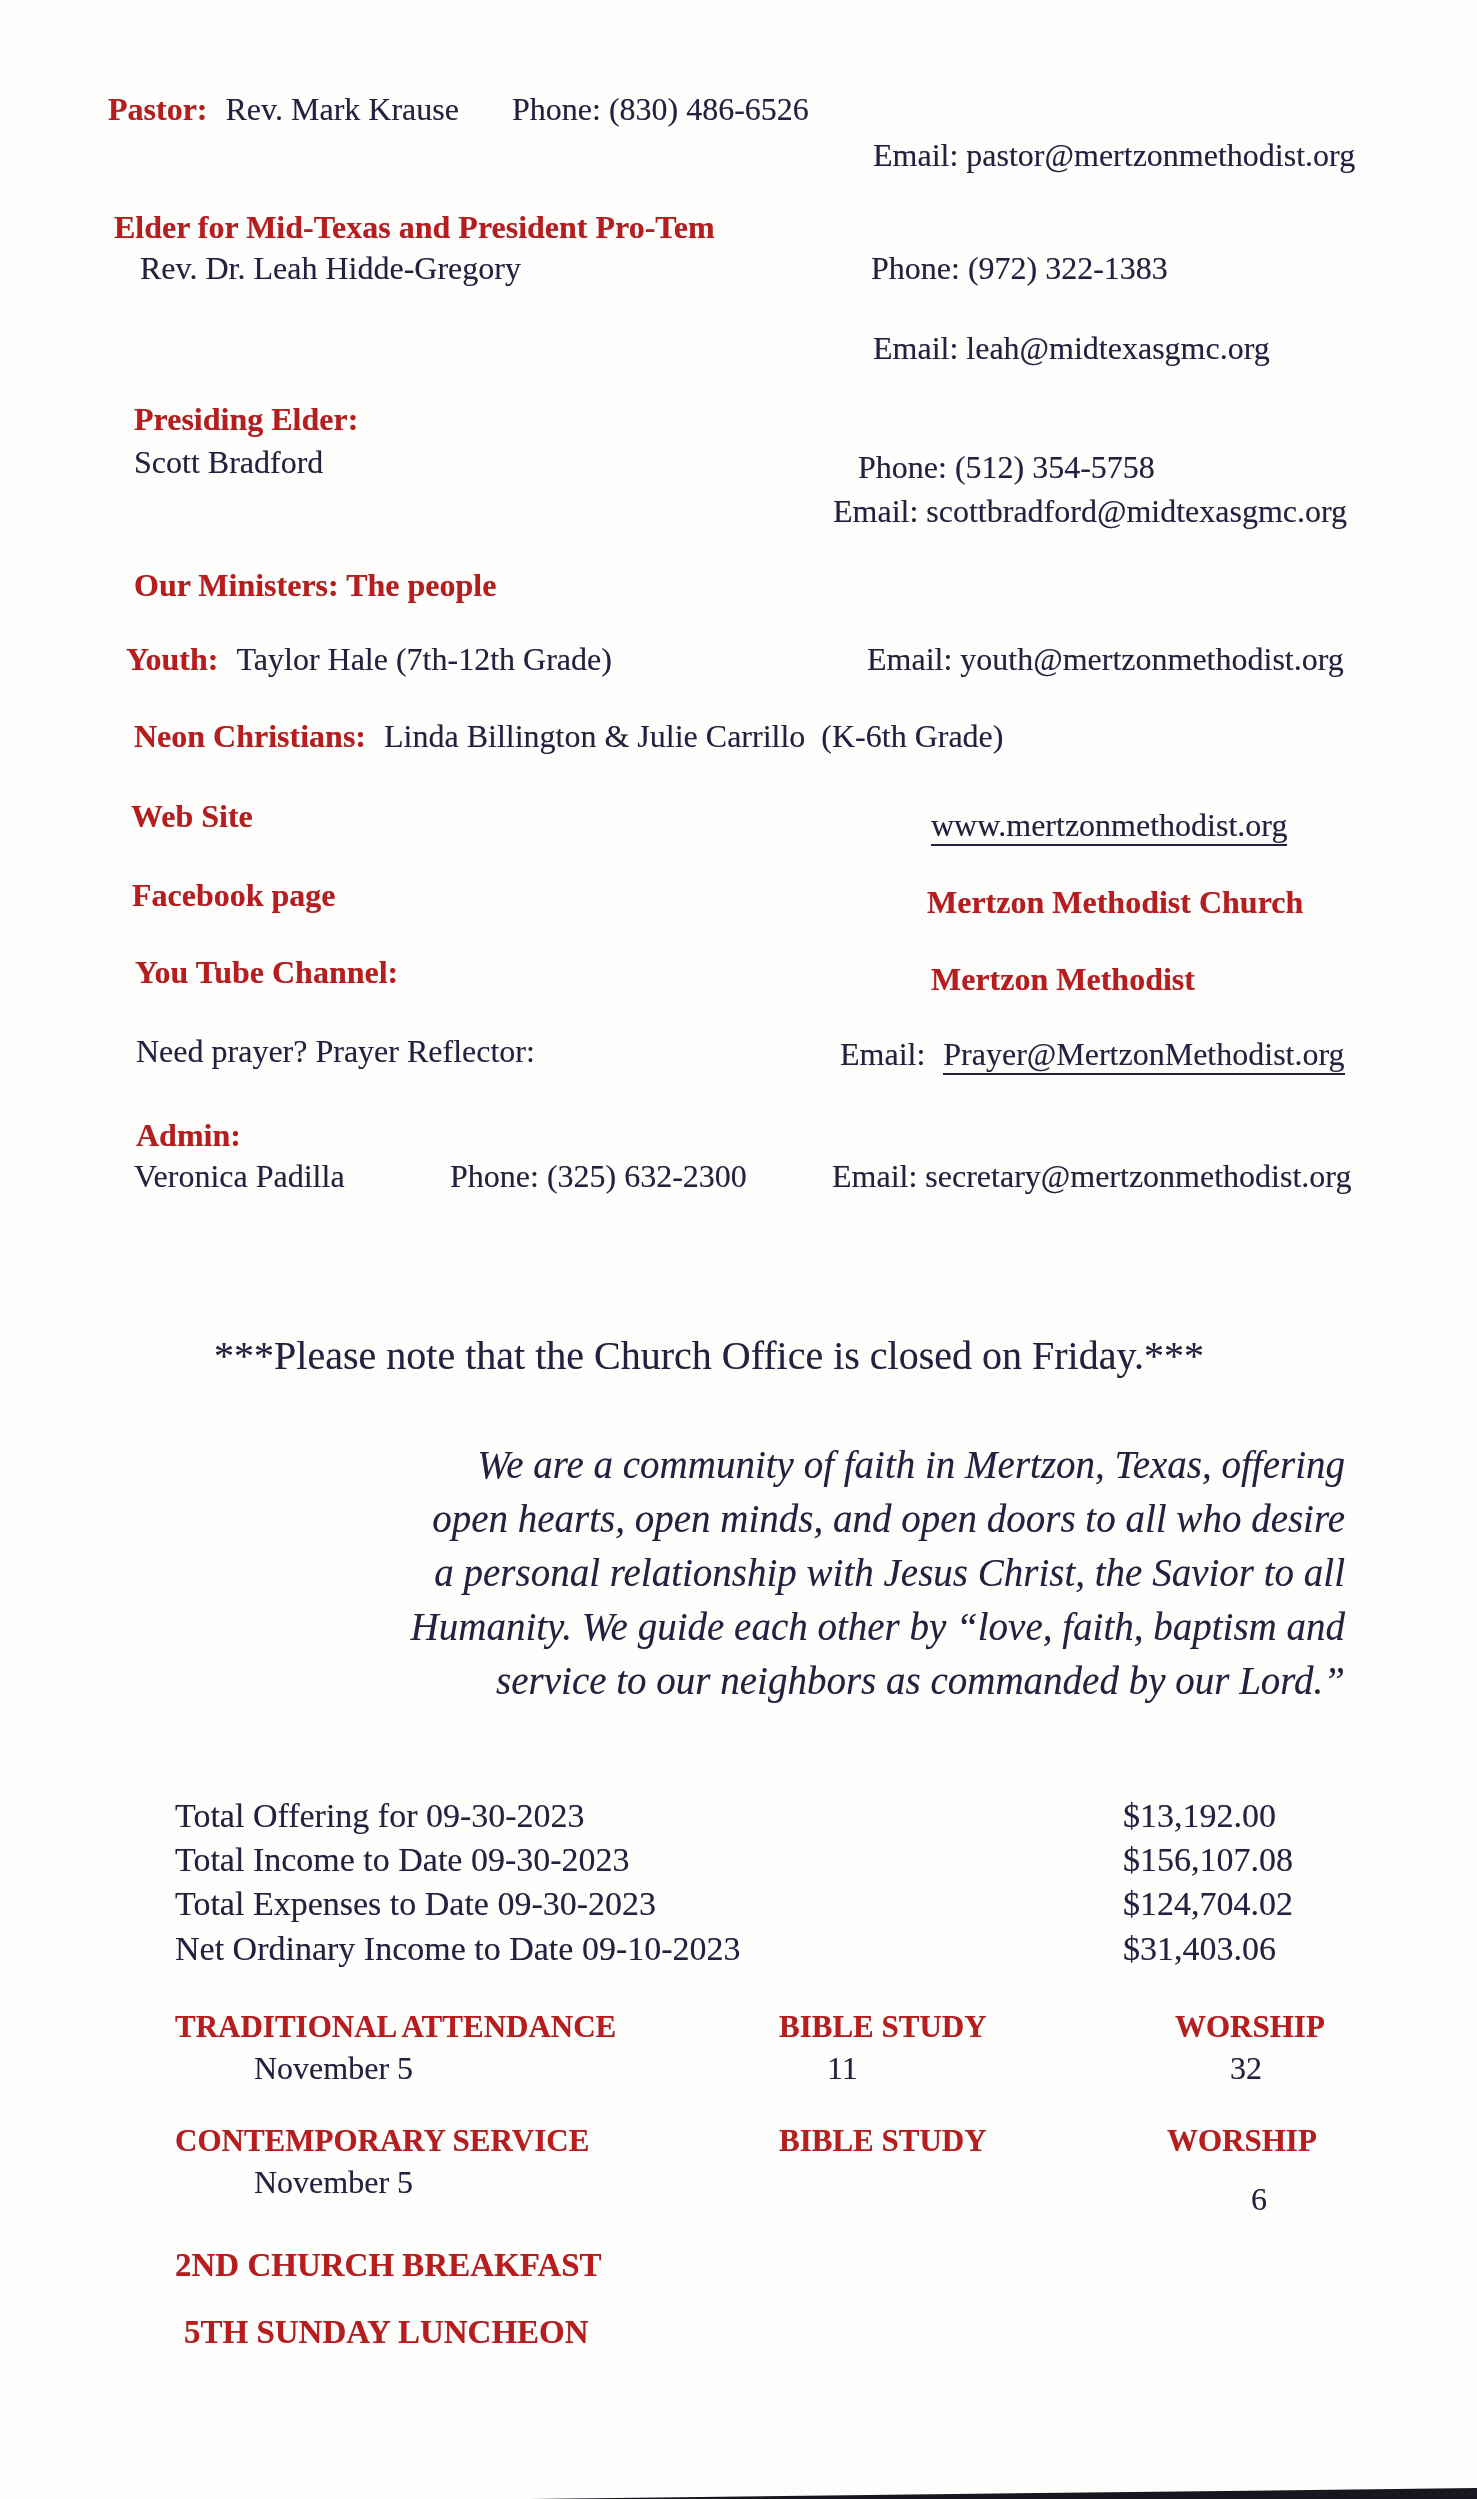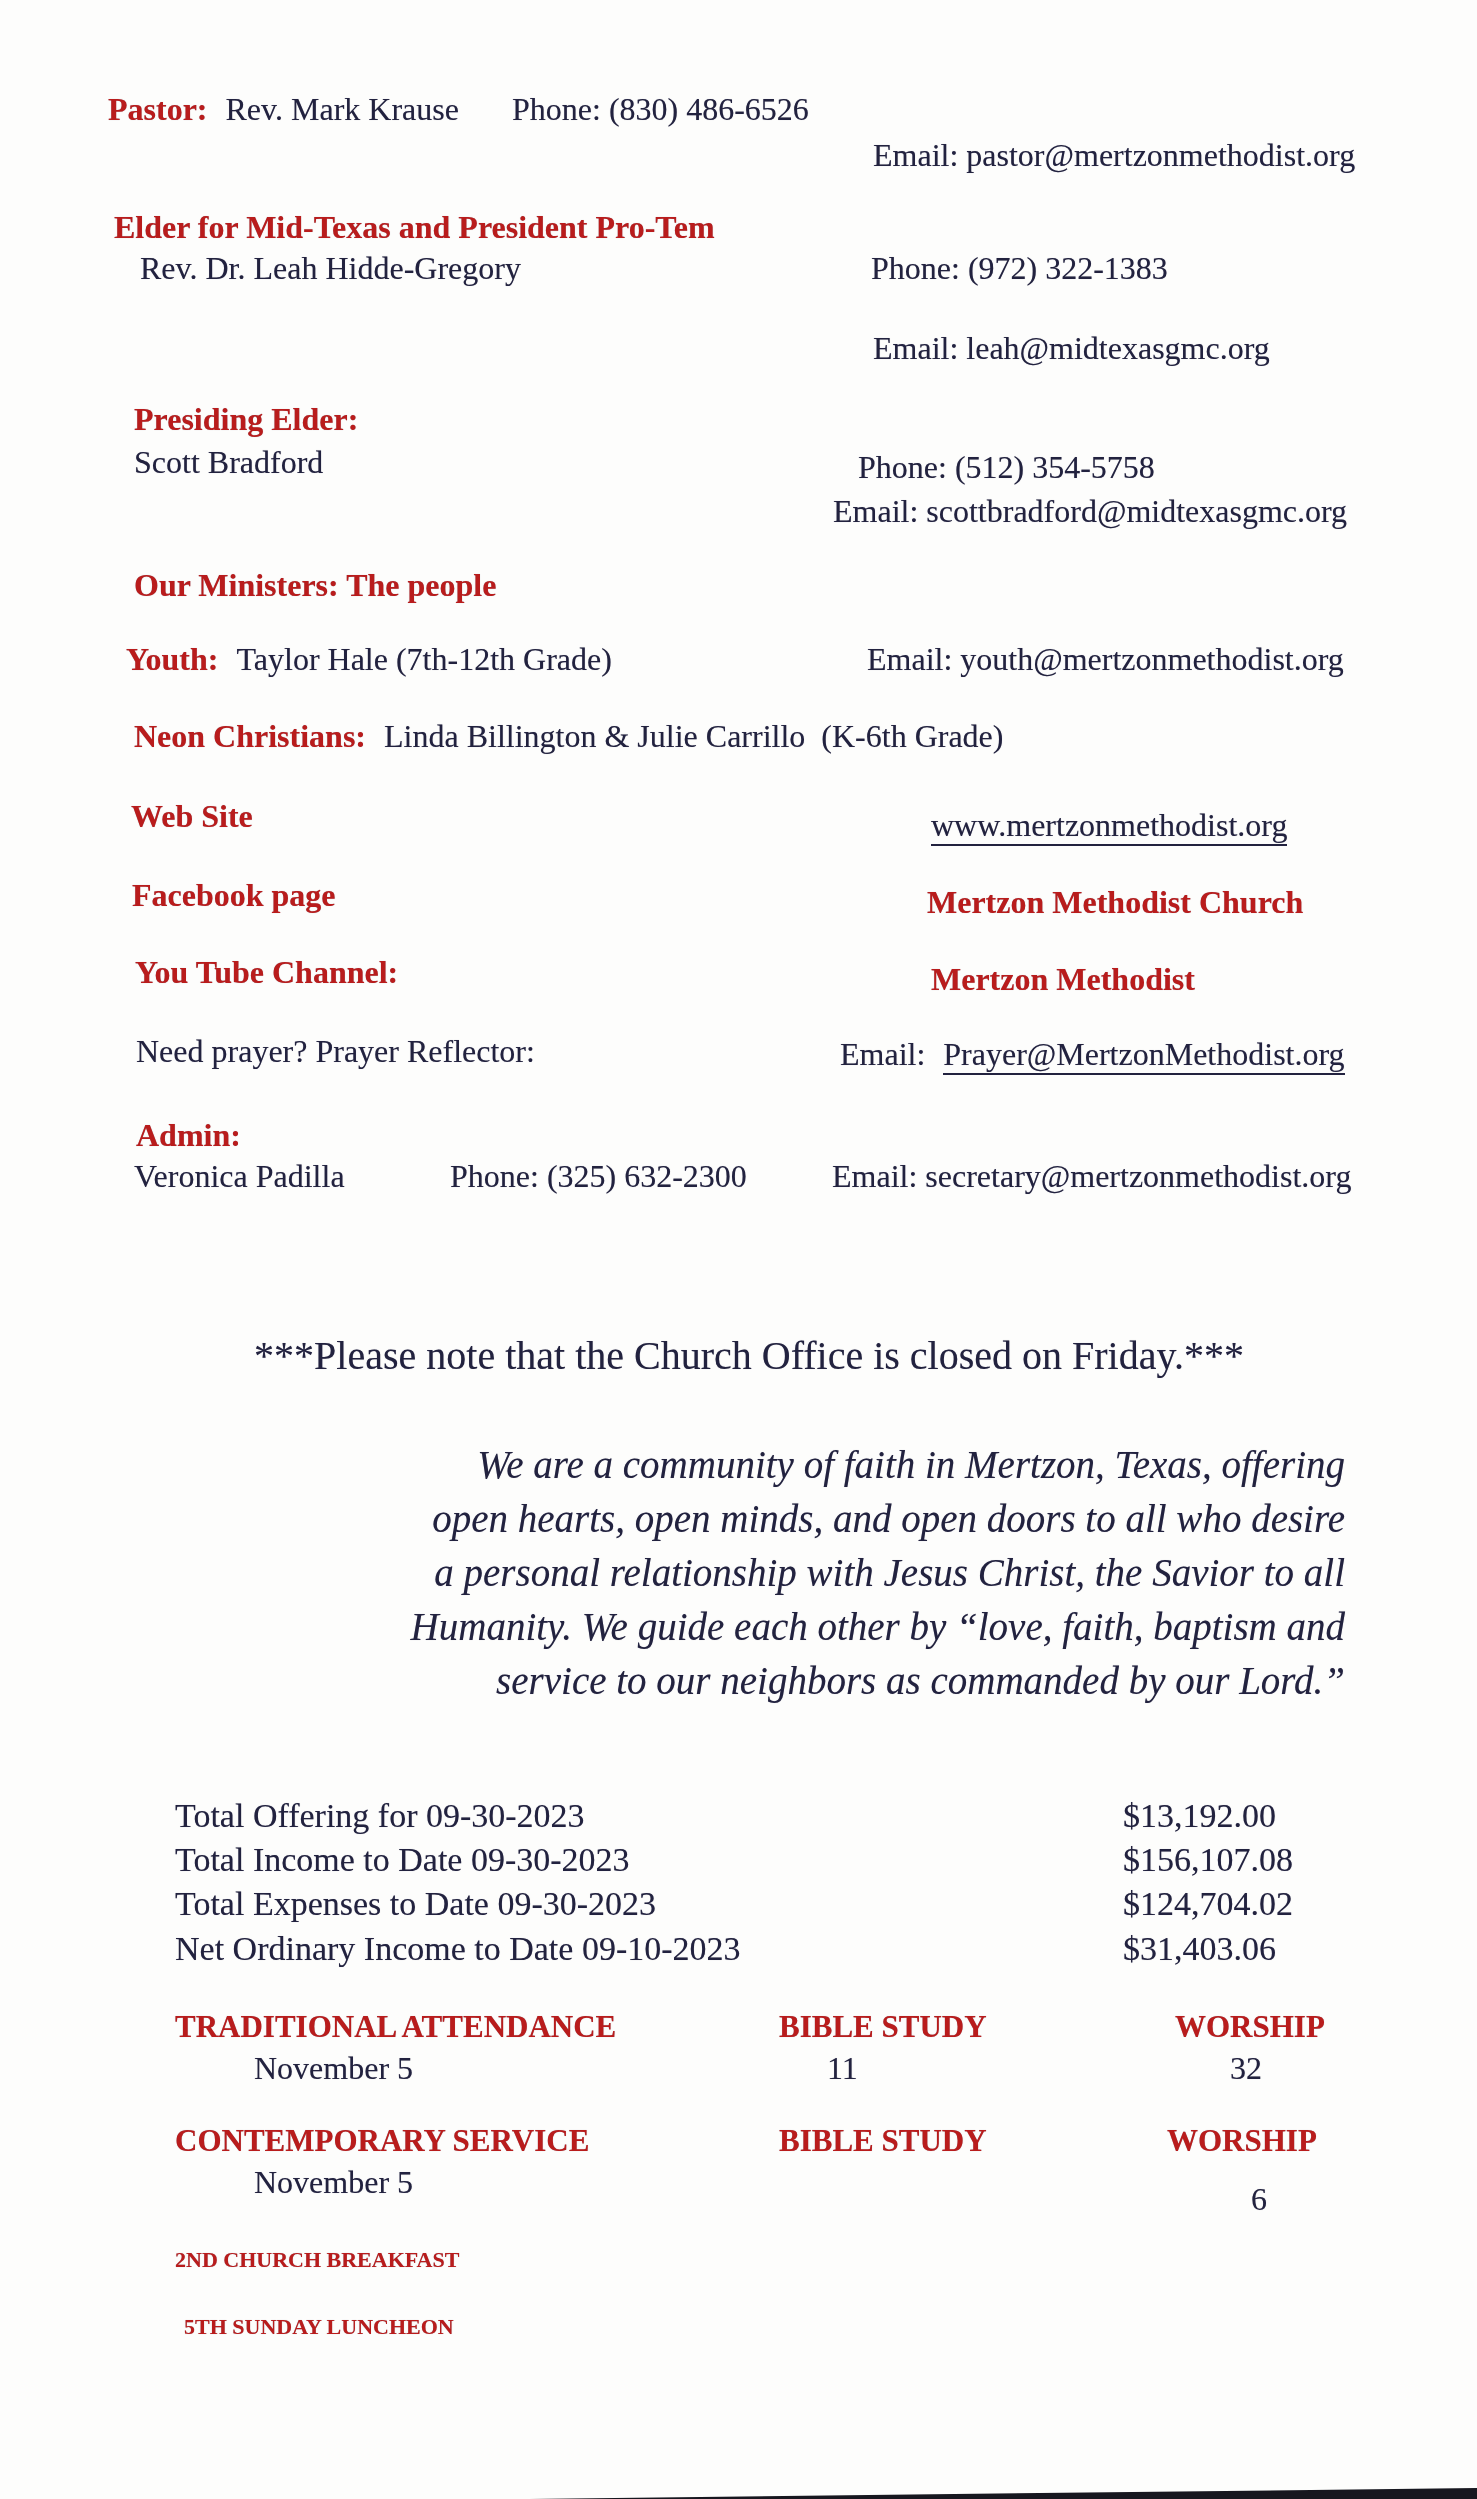--- a/index.html
+++ b/index.html
@@ -37,21 +37,21 @@
   #facebook-value{left:927px;top:884px}
   #youtube-label{left:135px;top:954px}
   #youtube-value{left:931px;top:961px}
   #prayer-label{left:136px;top:1033px}
   #prayer-email-line{left:840px;top:1036px}
   #admin-label{left:136px;top:1117px}
   #admin-name{left:134px;top:1158px}
   #admin-phone{left:450px;top:1158px}
   #admin-email{left:832px;top:1158px}
 
-  #notice{left:0;top:1333px;width:1418px;text-align:center;font-size:40px;padding-left:40px;}
+  #notice{left:0;top:1333px;width:1418px;text-align:center;font-size:40px;}
   #mission{left:131px;top:1438px;width:1214px;text-align:right;
            font-size:39px;font-style:italic;line-height:54px;white-space:normal;}
   #mission div{white-space:nowrap;}
 
   .fin-row{width:1257px;font-size:34px;margin-top:44px;}
   .fin-amount{position:absolute;left:948px;}
   #fin-row-0{left:175px;top:1752px}
   #fin-row-1{left:175px;top:1796px}
   #fin-row-2{left:175px;top:1840px}
   #fin-row-3{left:175px;top:1885px}
@@ -62,21 +62,21 @@
   #att1-worship-label{left:1175px;top:2009px}
   #att1-date{left:254px;top:2050px}
   #att1-bible-val{left:827px;top:2050px}
   #att1-worship-val{left:1230px;top:2050px}
   #att2-title{left:175px;top:2123px}
   #att2-bible-label{left:779px;top:2123px}
   #att2-worship-label{left:1167px;top:2123px}
   #att2-date{left:254px;top:2164px}
   #att2-worship-val{left:1251px;top:2181px}
 
-  .event{font-size:22px;}
+  .event{font-size:33px;}
   #event-0{left:175px;top:2247px}
   #event-1{left:184px;top:2314px}
 
   #edge-wedge{
     position:absolute;left:500px;top:2487px;width:978px;height:13px;
     background:#17171f;
     clip-path:polygon(0 94%,100% 8%,100% 100%,0 100%);
   }
 </style>
 </head>

